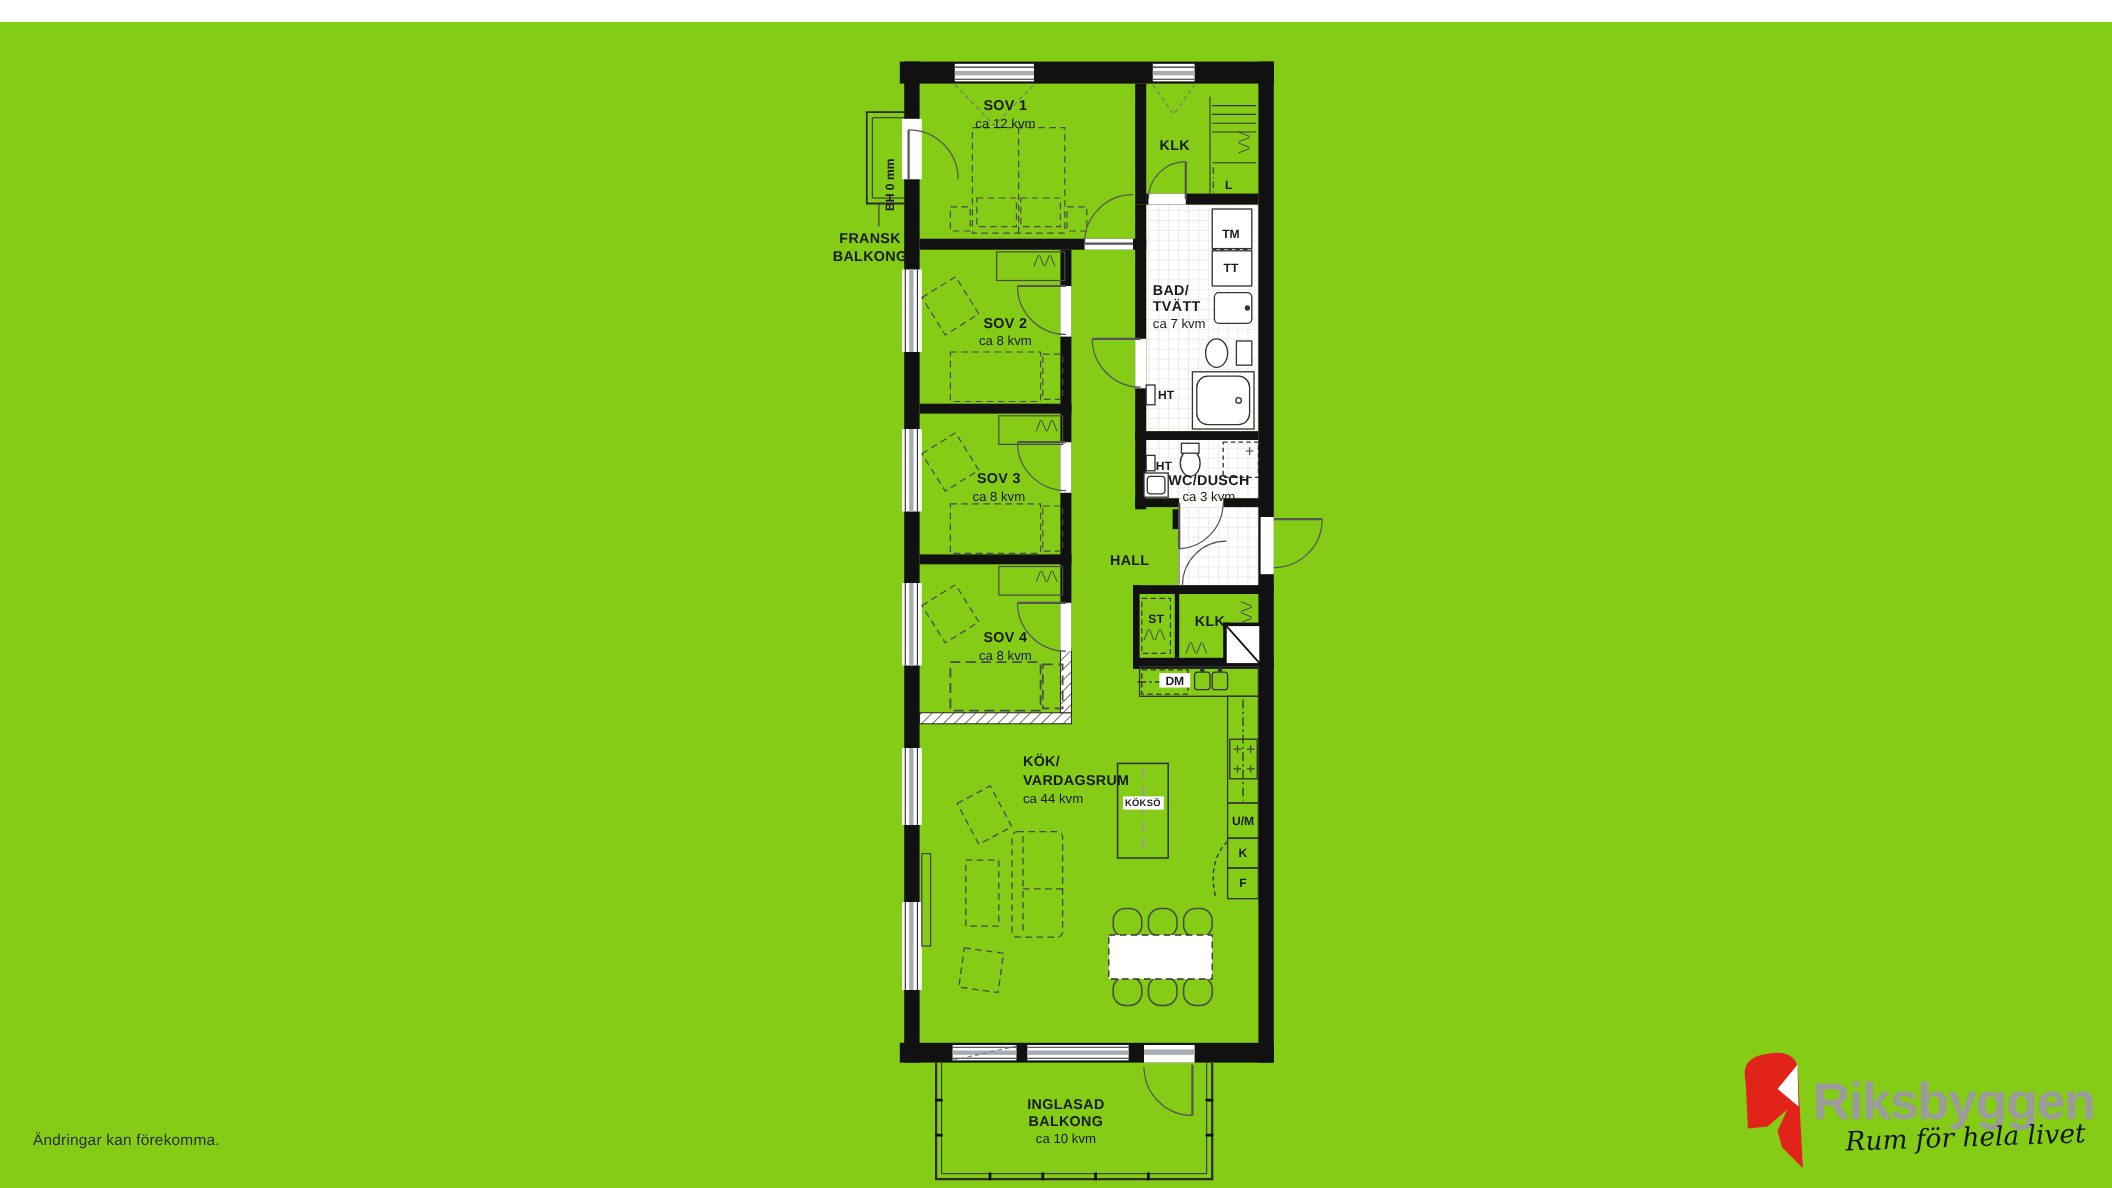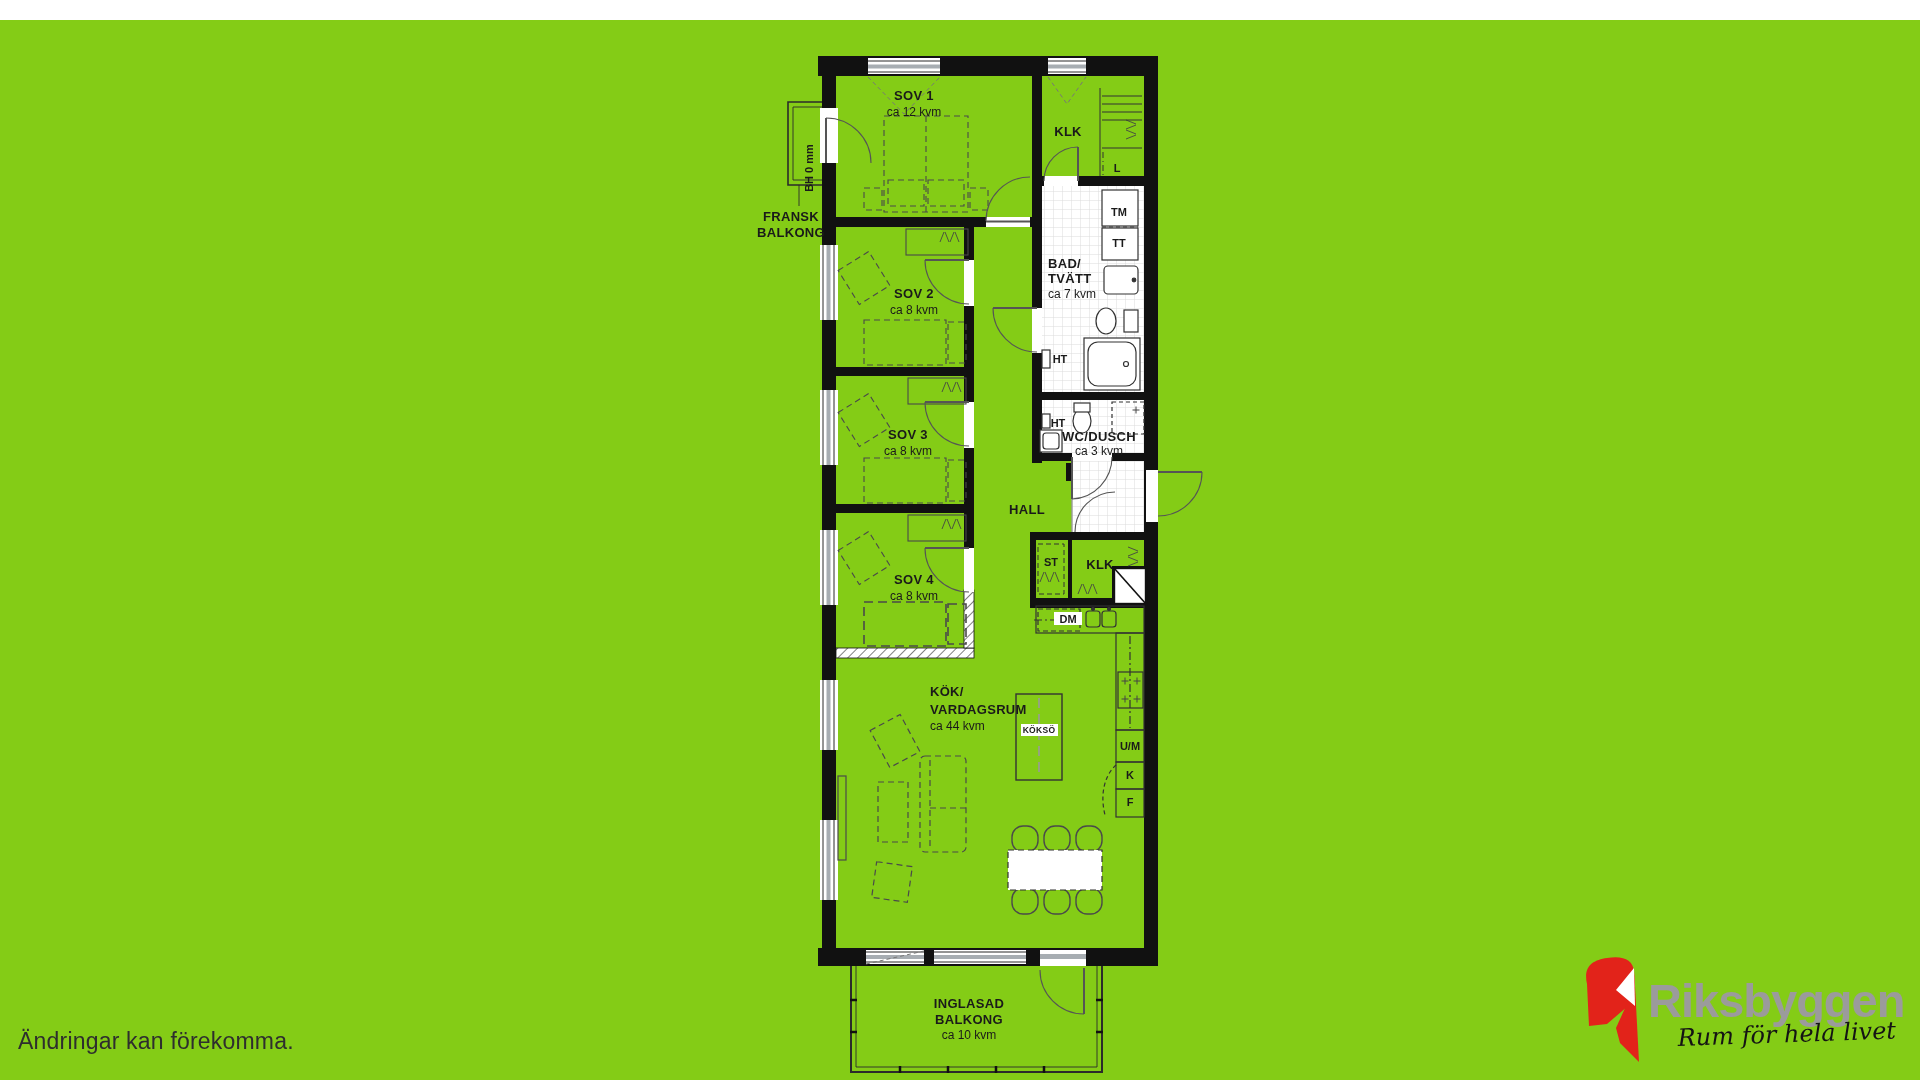--- a/index.html
+++ b/index.html
@@ -1,18 +1,18 @@
 <!DOCTYPE html>
 <html><head>
 <meta charset="utf-8">
 <style>
   html,body{margin:0;padding:0;background:#ffffff;}
   .stage{position:relative;width:1920px;height:1080px;background:#84cc16;overflow:hidden;
          font-family:"Liberation Sans",sans-serif;margin-top:20px;}
-  .disclaimer{position:absolute;left:18px;top:1008px;font-size:23px;color:#2e2e2e;letter-spacing:.2px;}
+  .disclaimer{position:absolute;left:30px;top:1008px;font-size:14px;color:#2e2e2e;letter-spacing:.2px;}
   svg text{font-family:"Liberation Sans",sans-serif;fill:#1a1a1a;}
   .room{font-size:13px;font-weight:bold;letter-spacing:.3px;}
   .area{font-size:12px;}
   .small{font-size:11px;font-weight:bold;}
   .tiny{font-size:8.5px;font-weight:bold;letter-spacing:.3px;}
   .brand{font-size:47px;font-weight:bold;fill:#9b9b9b;letter-spacing:-1px;}
   .tagline{font-size:24px;font-style:italic;font-family:"DejaVu Serif",serif;fill:#141414;}
 </style>
 </head>
 <body>

